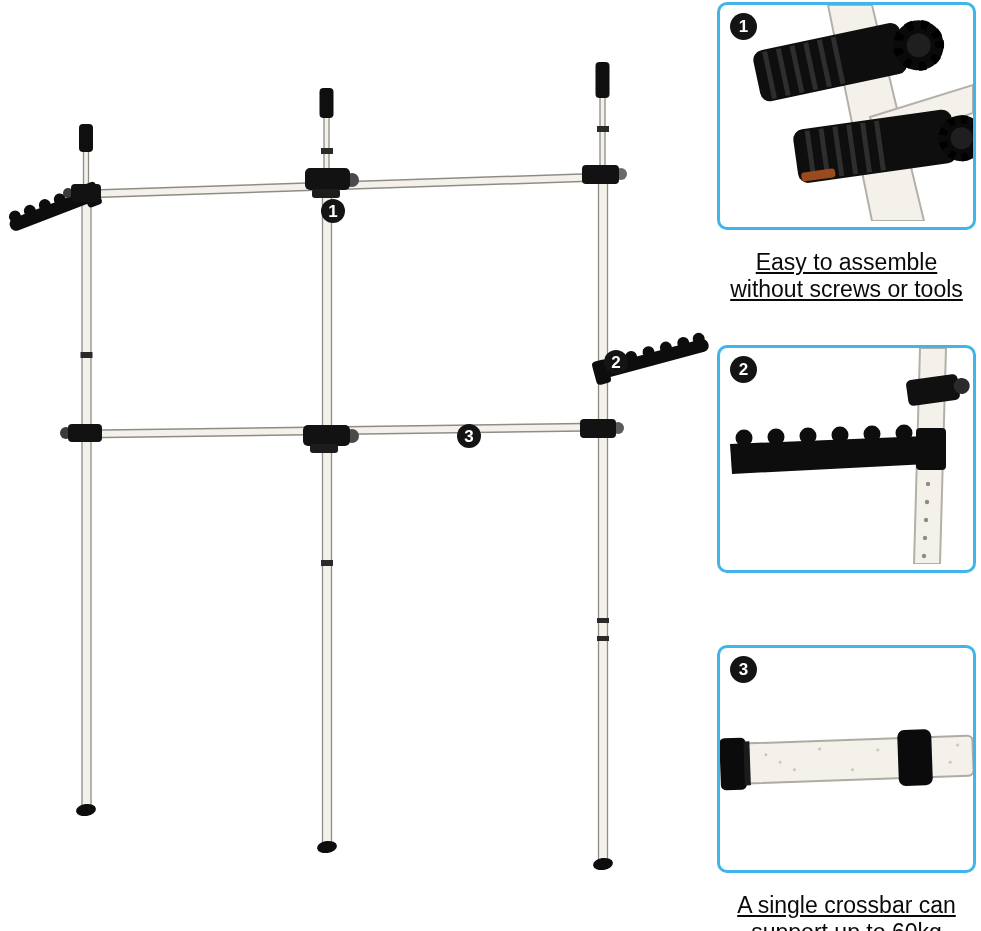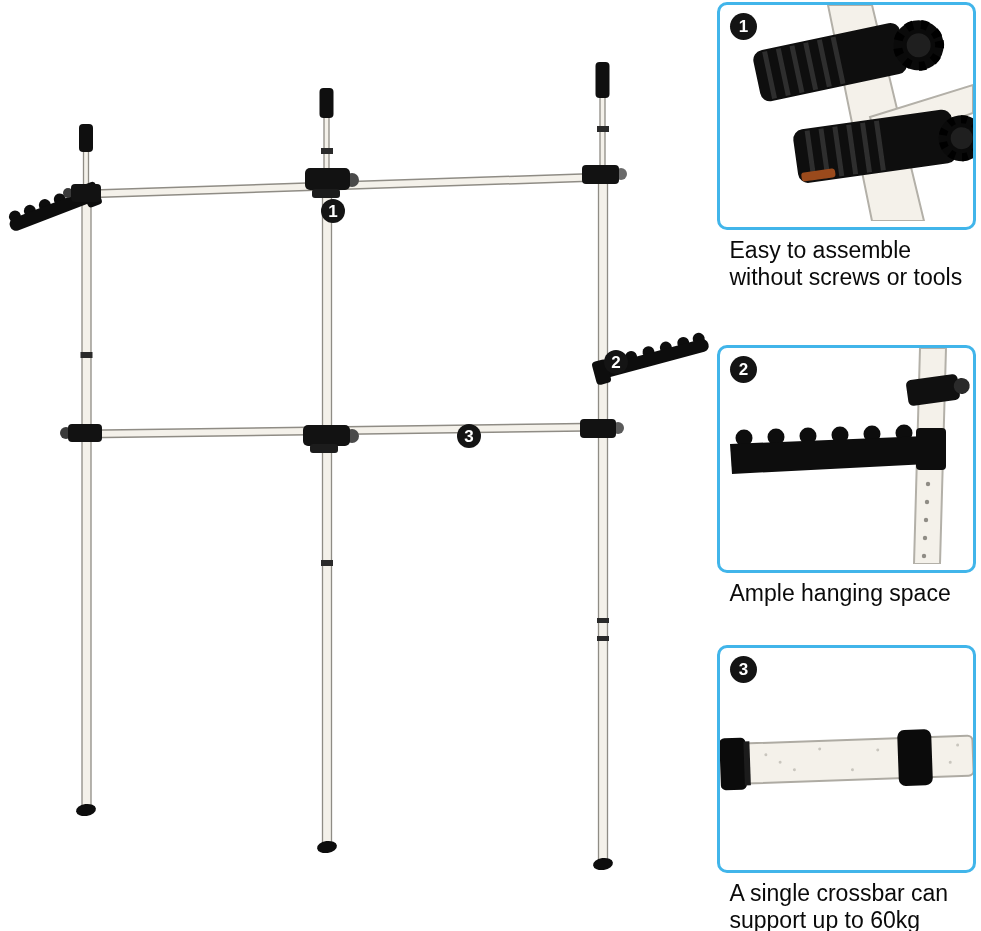--- a/index.html
+++ b/index.html
@@ -18,22 +18,22 @@
     margin:0;position:relative;height:222px;background:#fff;
     border:3px solid var(--panel-border,#41b5ea);border-radius:10px;overflow:hidden;
   }
   .frame svg{display:block}
   .pbadge{
     position:absolute;top:8px;left:10px;width:27px;height:27px;border-radius:50%;
     background:var(--badge-bg,#141414);color:var(--badge-text,#fff);
     font-size:17px;font-weight:bold;display:flex;align-items:center;justify-content:center;z-index:2;
   }
   .caption{
-    margin:7px auto 0;width:234px;text-align:left;
-    font-size:23px;line-height:1.17;color:var(--caption-text,#0a0a0a);
+    margin:19px auto 0;width:234px;text-align:center;
+    font-size:23px;line-height:1.17;color:var(--caption-text,#0a0a0a);text-decoration:underline;
   }
 </style>
 </head>
 <body>
 
 <div class="stage">
 
   <svg class="rack" viewBox="0 0 715 931" width="715" height="931">
 
     <g>
@@ -181,21 +181,20 @@
             <circle cx="56" cy="89" r="8.5" fill="#0d0d0d"></circle>
           <circle cx="88" cy="88" r="8.5" fill="#0d0d0d"></circle>
             <circle cx="120" cy="87" r="8.5" fill="#0d0d0d"></circle>
           <circle cx="152" cy="86" r="8.5" fill="#0d0d0d"></circle>
             <circle cx="184" cy="85" r="8.5" fill="#0d0d0d"></circle>
           <polygon points="10,96 206,88 208,116 12,126" fill="#0d0d0d"></polygon>
           <rect x="196" y="80" width="30" height="42" rx="4" fill="#0d0d0d"></rect>
         </g>
       </svg>
     </figure>
-    <p class="caption">Ample hanging space</p>
   </section>
 
   <section class="panel" style="top:645px">
     <figure class="frame">
       <span class="pbadge">3</span>
       <svg viewBox="0 0 253 216" width="253" height="216">
         <g transform="rotate(-2 126 110)">
           <rect x="4" y="92" width="249" height="40" rx="5" fill="#f4f1ea" stroke="#aeaba3" stroke-width="2"></rect>
           <circle cx="46" cy="104" r="1.5" fill="#c9c6be"></circle>
             <circle cx="74" cy="120" r="1.5" fill="#c9c6be"></circle>

